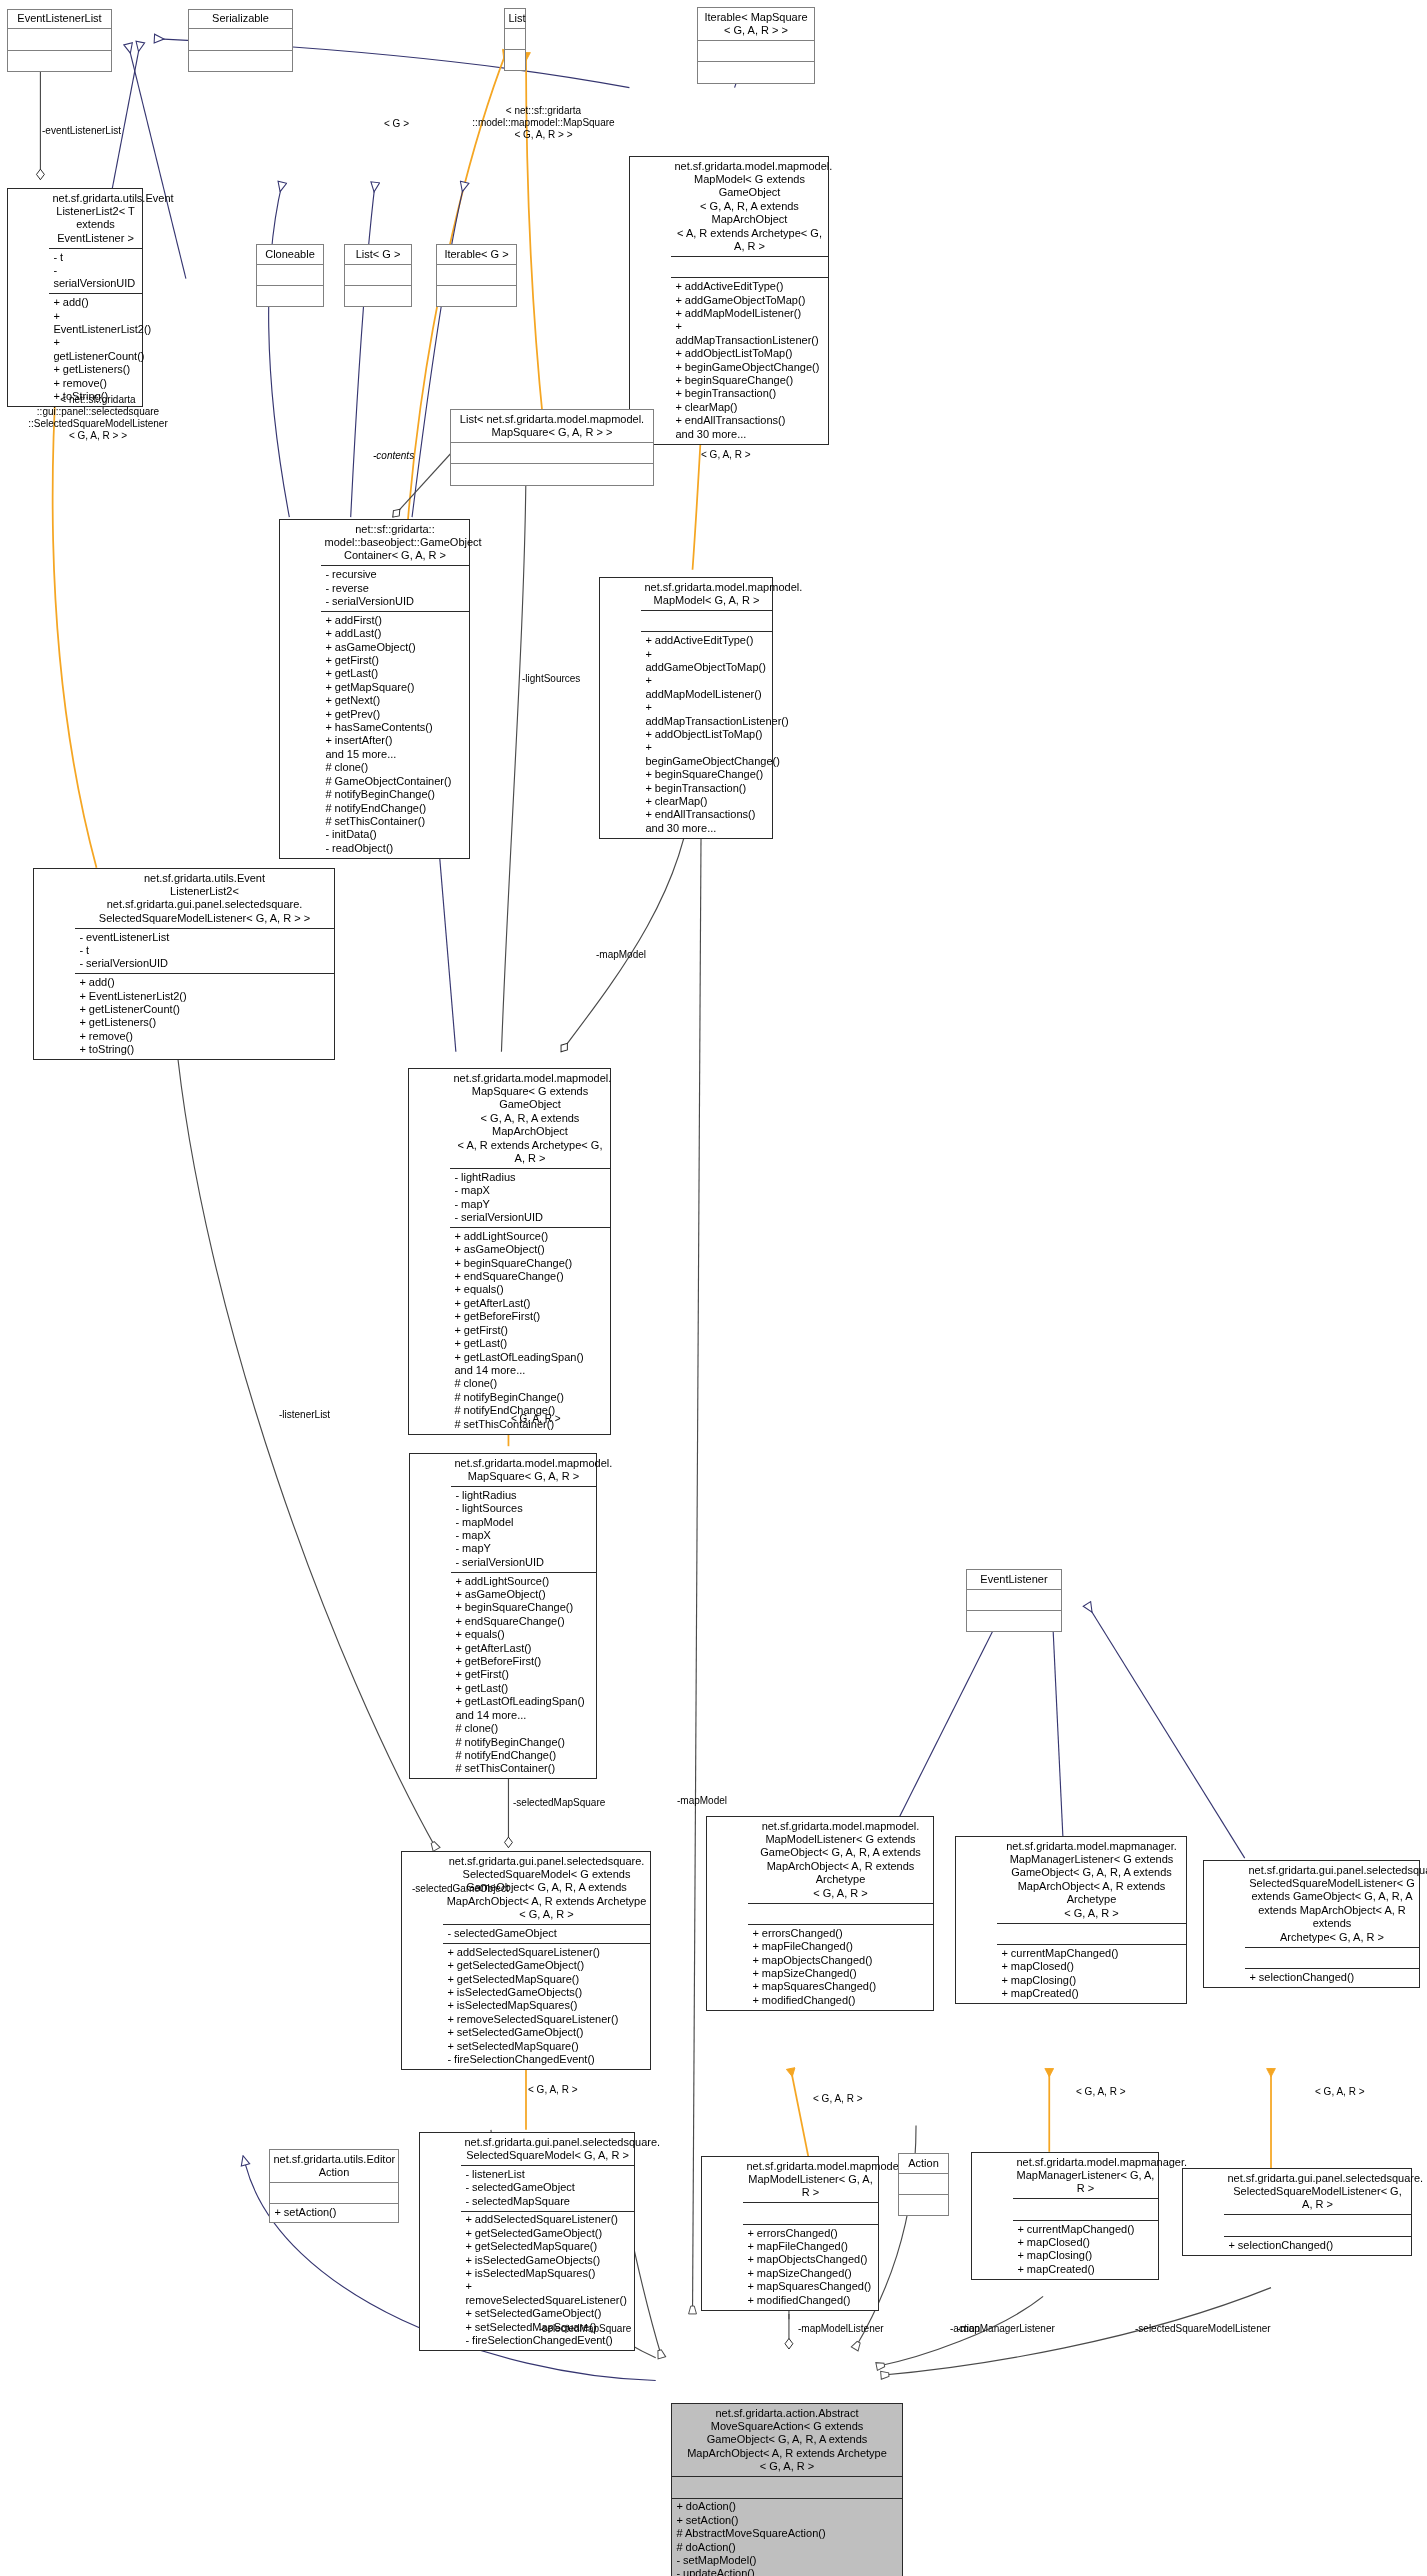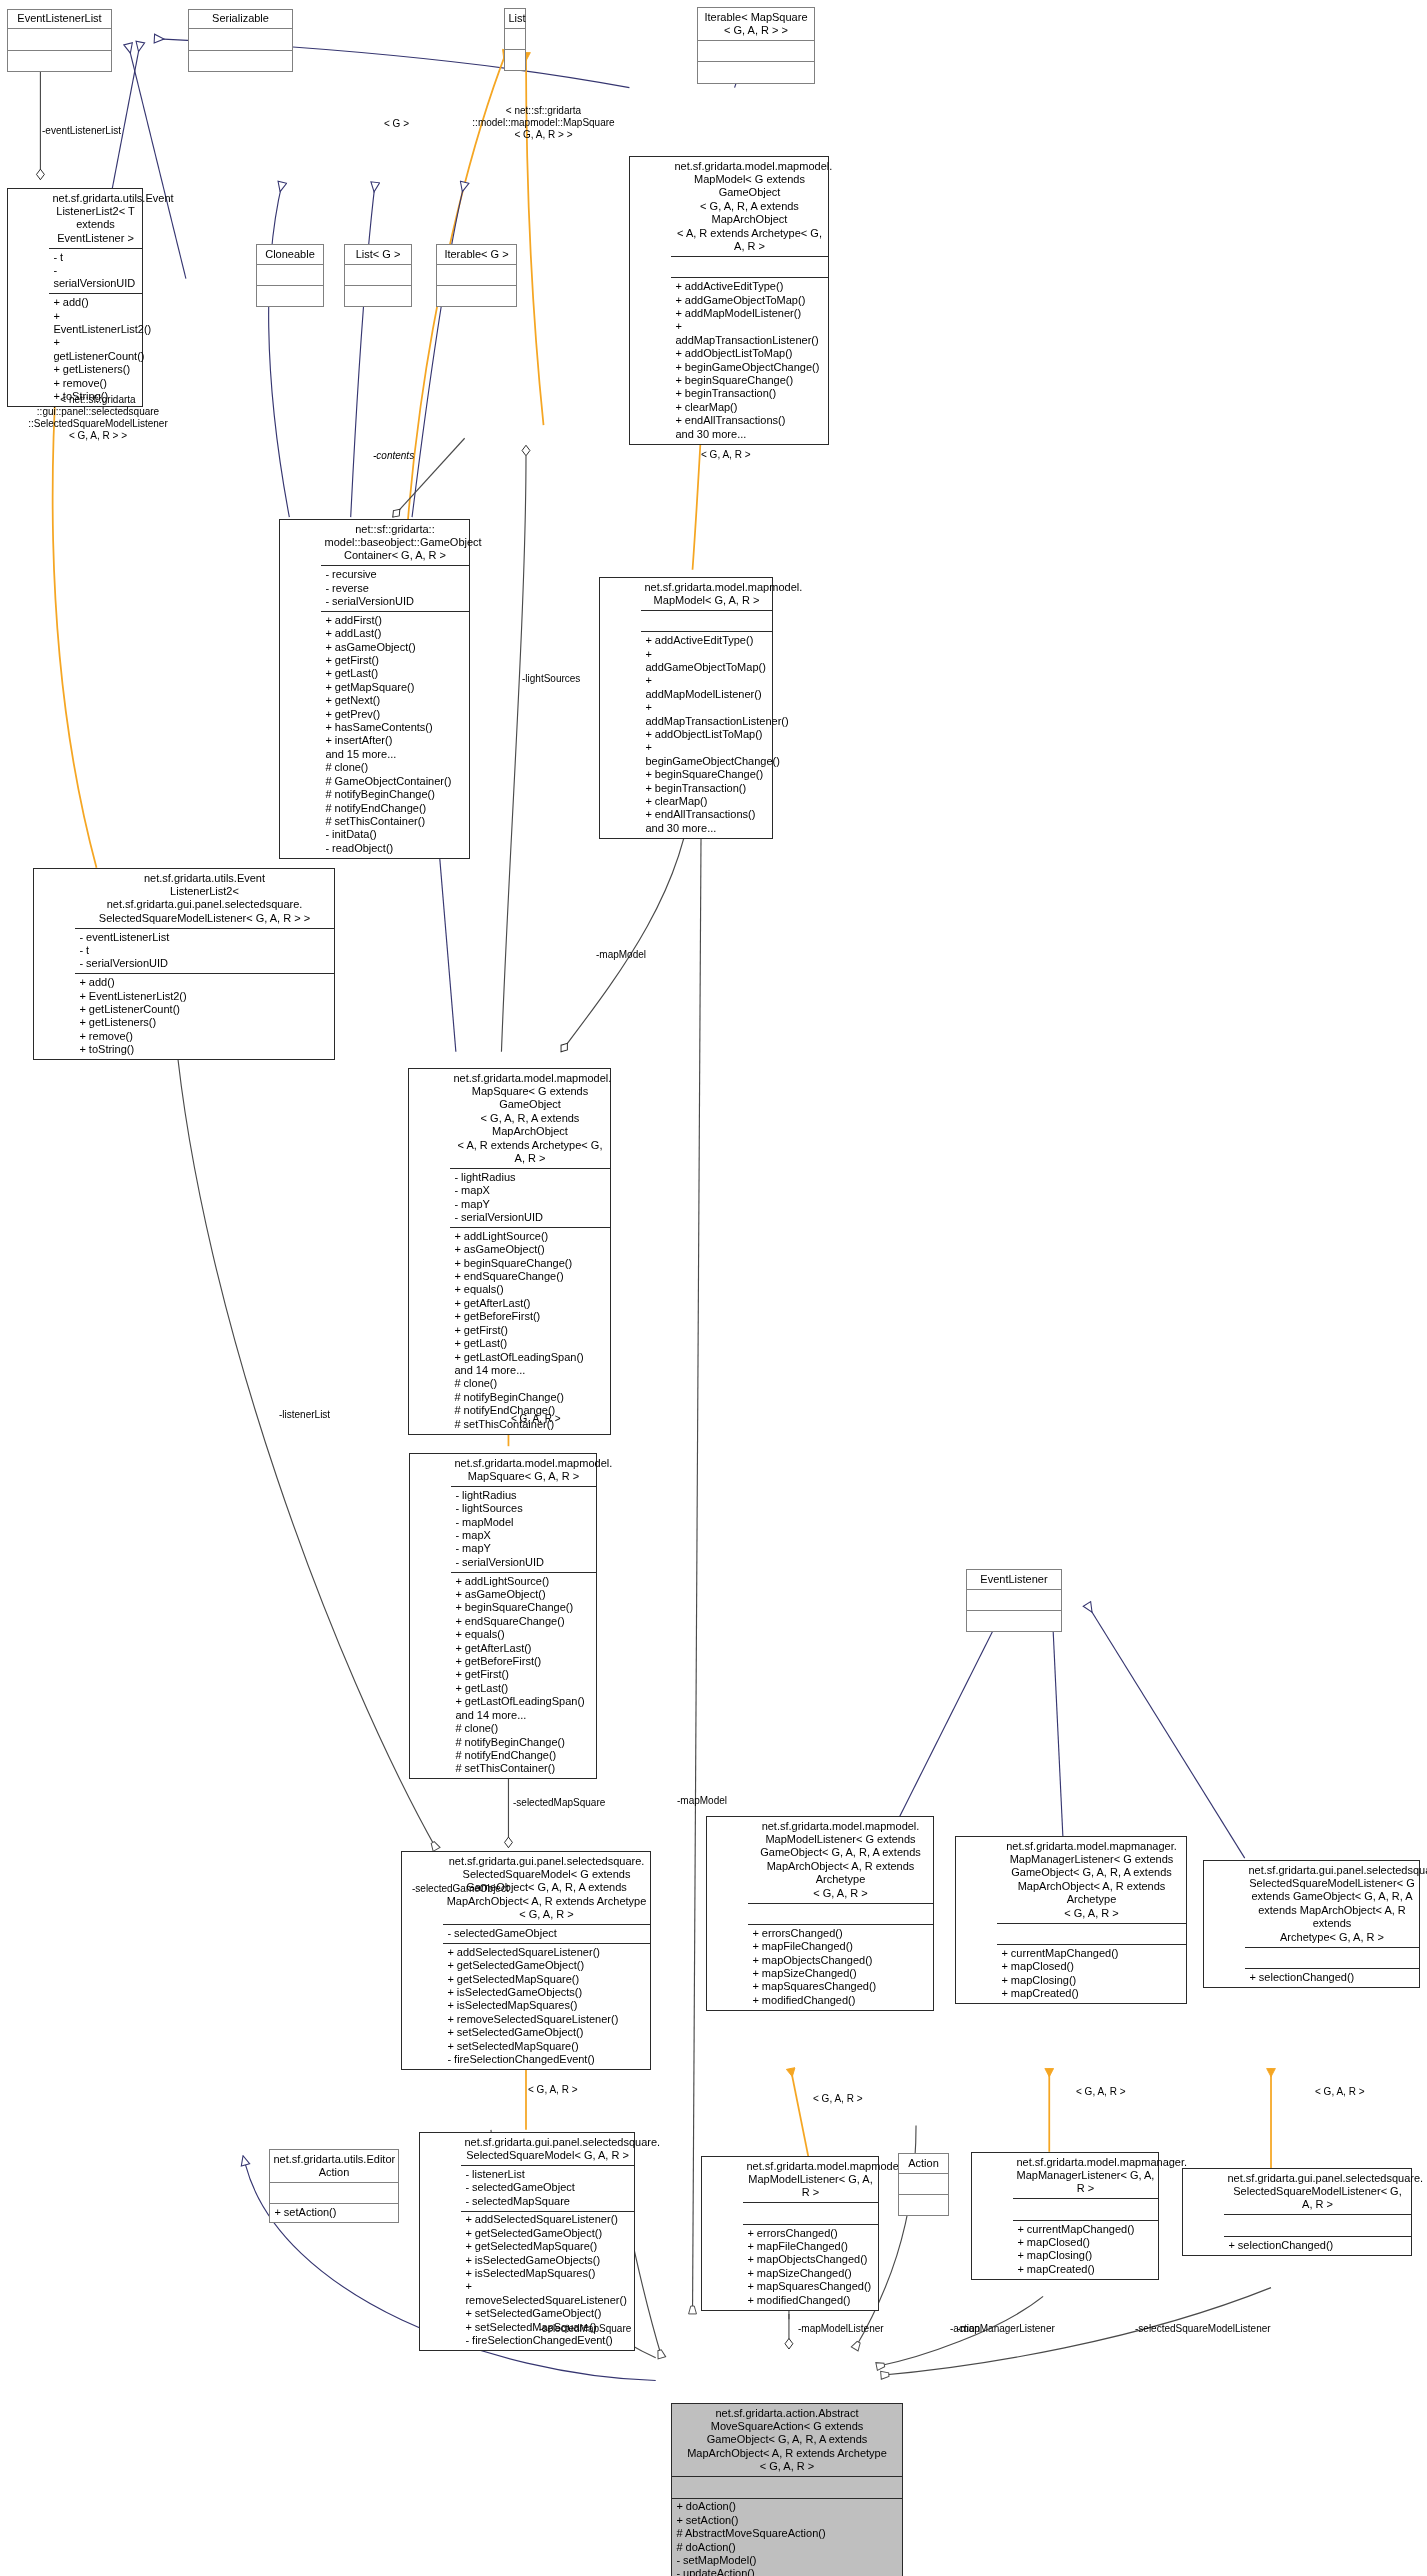--- a/index.html
+++ b/index.html
@@ -262,20 +262,28 @@
 + addMapTransactionListener()
 + addObjectListToMap()
 + beginGameObjectChange()
 + beginSquareChange()
 + beginTransaction()
 + clearMap()
 + endAllTransactions()
 and 30 more...</div>
   </div>
 
+  <div class="node outline" style="left:450px; top:409px; width:204px;">
+    <div class="title">List&lt; net.sf.gridarta.model.mapmodel.
+MapSquare&lt; G, A, R &gt; &gt;</div>
+    <div class="sep"></div>
+      <div class="attrs empty"></div>
+    <div class="sep"></div>
+      <div class="ops empty"></div>
+  </div>
 
   <div class="node solid" style="left:279px; top:519px; width:191px;">
     <div class="title">net::sf::gridarta::
 model::baseobject::GameObject
 Container&lt; G, A, R &gt;</div>
     <div class="sep"></div>
       <div class="attrs">- recursive
 - reverse
 - serialVersionUID</div>
     <div class="sep"></div>

